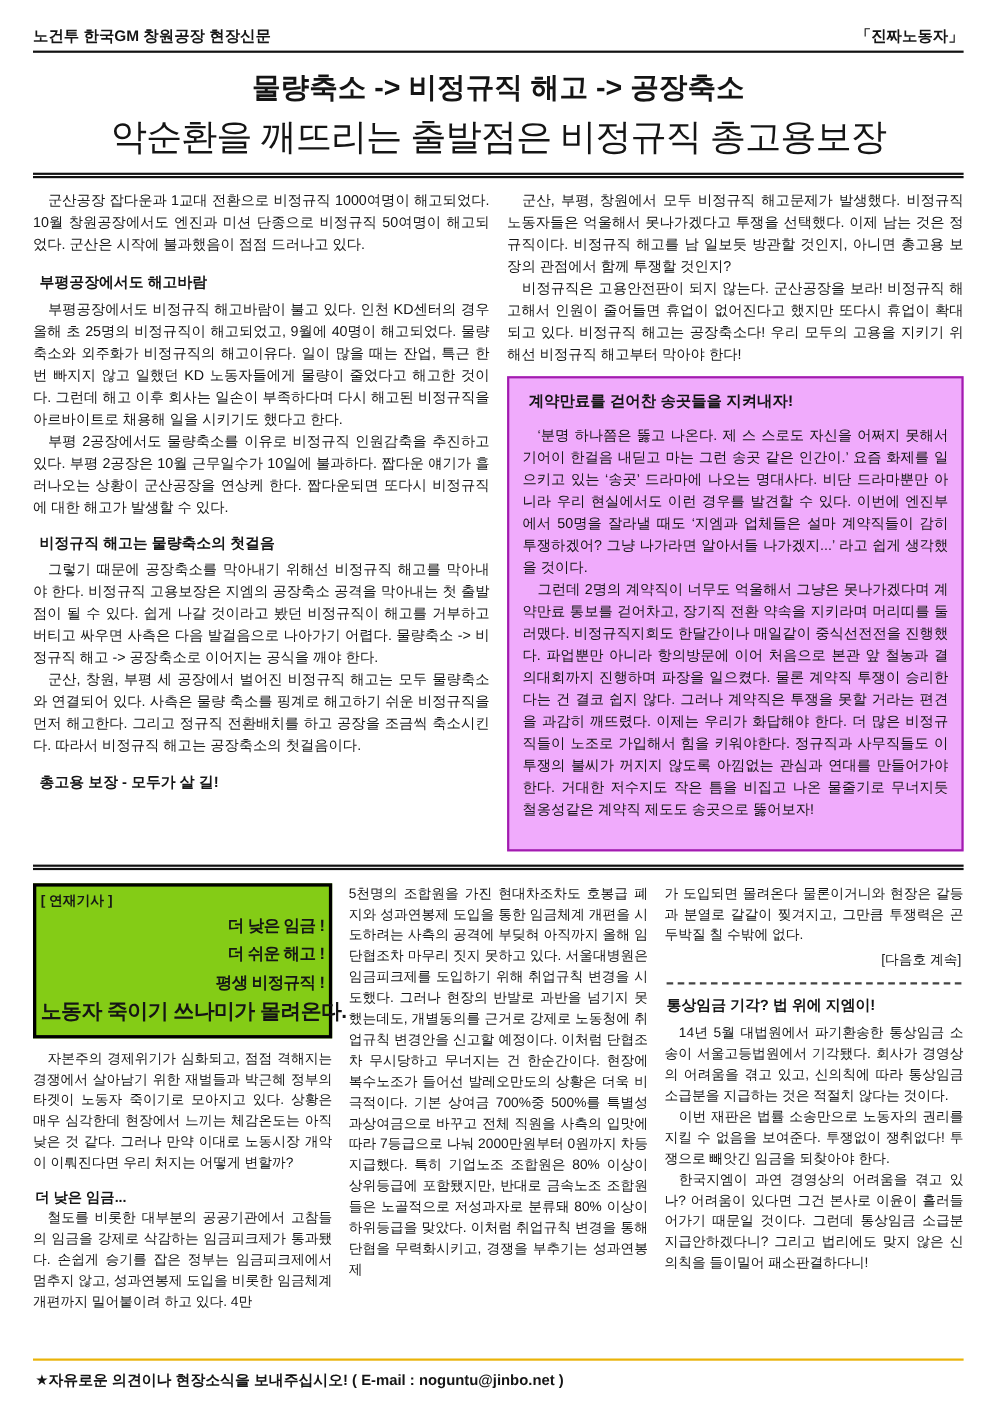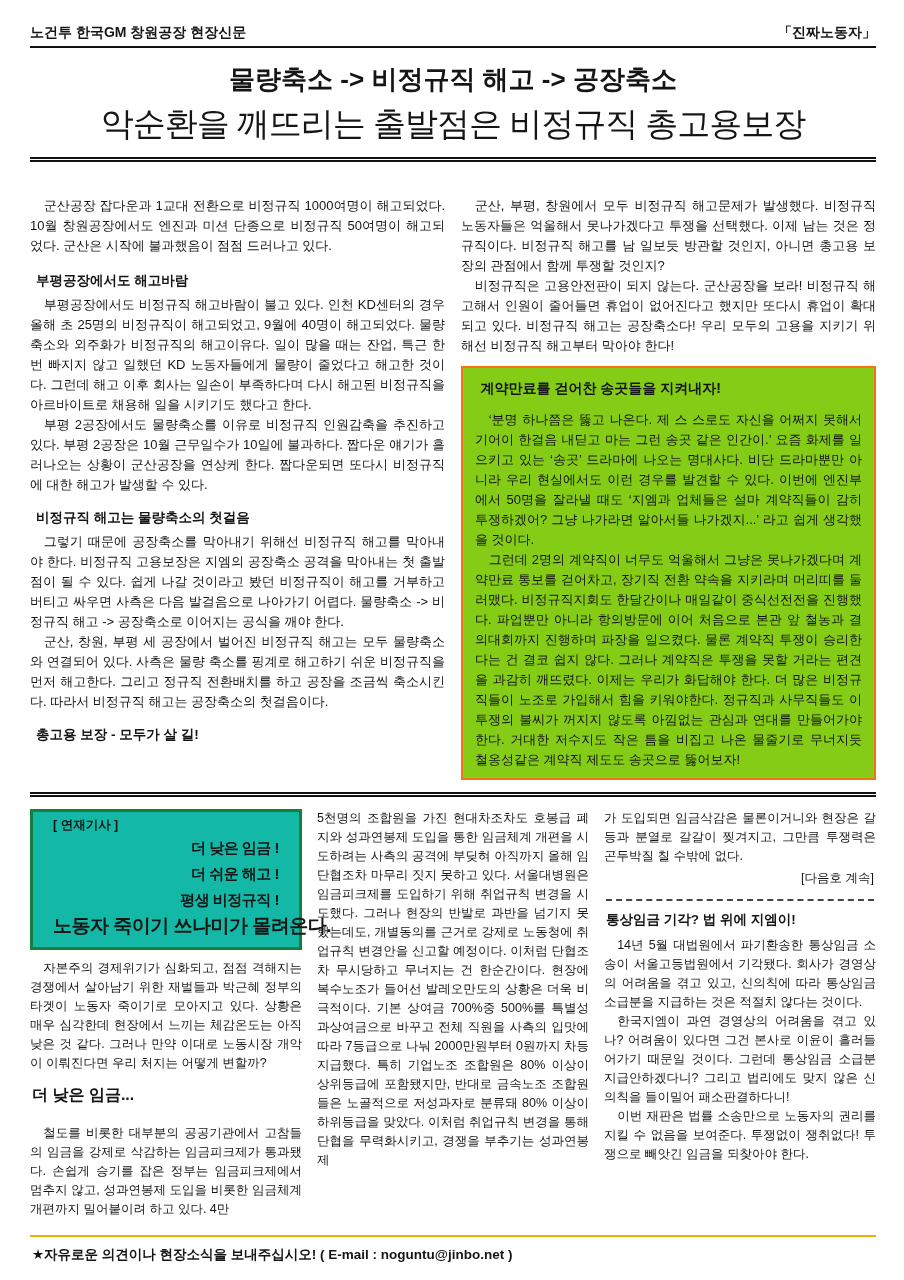--- a/index.html
+++ b/index.html
@@ -13,38 +13,38 @@
             font-size:14px;font-weight:700;padding-bottom:4px;border-bottom:2px solid #111;}
 
   
   .headline{text-align:center;padding:14px 0 10px;}
   .kicker{font-size:26px;font-weight:800;letter-spacing:0;}
   .title{font-size:33px;font-weight:400;margin-top:5px;letter-spacing:-1px;}
   .rule-double{border-top:5px double #111;height:0;}
 
   
   .top-cols{display:flex;gap:16px;padding:10px 0 12px;font-size:13px;
-            line-height:20px;text-align:justify;margin-top:24px;}
+            line-height:20px;text-align:justify;}
   .col{flex:1;min-width:0;}
   p.body{margin:0;text-indent:1.05em;}
   h3.sub{font-size:13.5px;font-weight:800;margin:13px 0 4px 6px;}
   h3.sub.first{margin-top:15px;}
 
-  .callout{border:2px solid #f97316;background:#84cc16;
-           padding:8px 12px 8px;margin-top:10px;}
+  .callout{border:2px solid #a21caf;background:#f0abfc;
+           padding:8px 12px 26px;margin-top:10px;}
   .callout h3{font-size:14px;font-weight:800;margin:2px 0 12px;text-indent:.4em;}
   .callout p{margin:0;}
 
   
   .bottom-cols{display:flex;gap:15px;padding-top:12px;font-size:12.5px;
                line-height:19px;text-align:justify;flex:1;overflow:hidden;}
   .bcol{flex:1;min-width:0;}
-  h3.sub2{font-size:16px;font-weight:800;margin:12px 0 20px 2px;}
+  h3.sub2{font-size:13px;font-weight:800;margin:12px 0 0 2px;}
 
-  .banner{border:3px solid #15803d;background:#14b8a6;padding:4px 20px 8px;margin-bottom:9px;}
+  .banner{border:3px solid #000000;background:#84cc16;padding:4px 4px 8px;margin-bottom:9px;}
   .banner .label{font-size:12.5px;font-weight:700;text-align:left;}
   .banner .slogan{text-align:right;font-weight:800;font-size:15px;
                   line-height:26px;letter-spacing:-.5px;white-space:nowrap;}
   .banner .slogan.big{font-size:19px;}
 
   .continued{text-align:right;margin:3px 2px 4px 0;}
   .dashes{border-top:2px dashed #444;margin:11px 2px 9px;height:0;}
   h3.wage-title{font-size:13.5px;font-weight:800;margin:2px 0 7px 2px;}
 
   
@@ -105,27 +105,27 @@
       <p class="body">자본주의 경제위기가 심화되고, 점점 격해지는 경쟁에서 살아남기 위한 재벌들과 박근혜 정부의 타겟이 노동자 죽이기로 모아지고 있다. 상황은 매우 심각한데 현장에서 느끼는 체감온도는 아직 낮은 것 같다. 그러나 만약 이대로 노동시장 개악이 이뤄진다면 우리 처지는 어떻게 변할까?</p>
       <h3 class="sub2">더 낮은 임금...</h3>
       <p class="body">철도를 비롯한 대부분의 공공기관에서 고참들의 임금을 강제로 삭감하는 임금피크제가 통과됐다. 손쉽게 승기를 잡은 정부는 임금피크제에서 멈추지 않고, 성과연봉제 도입을 비롯한 임금체계 개편까지 밀어붙이려 하고 있다. 4만</p>
     </div>
 
     <div class="bcol">
       <p class="body" style="text-indent:0;">5천명의 조합원을 가진 현대차조차도 호봉급 폐지와 성과연봉제 도입을 통한 임금체계 개편을 시도하려는 사측의 공격에 부딪혀 아직까지 올해 임단협조차 마무리 짓지 못하고 있다. 서울대병원은 임금피크제를 도입하기 위해 취업규칙 변경을 시도했다. 그러나 현장의 반발로 과반을 넘기지 못했는데도, 개별동의를 근거로 강제로 노동청에 취업규칙 변경안을 신고할 예정이다. 이처럼 단협조차 무시당하고 무너지는 건 한순간이다. 현장에 복수노조가 들어선 발레오만도의 상황은 더욱 비극적이다. 기본 상여금 700%중 500%를 특별성과상여금으로 바꾸고 전체 직원을 사측의 입맛에 따라 7등급으로 나눠 2000만원부터 0원까지 차등 지급했다. 특히 기업노조 조합원은 80% 이상이 상위등급에 포함됐지만, 반대로 금속노조 조합원들은 노골적으로 저성과자로 분류돼 80% 이상이 하위등급을 맞았다. 이처럼 취업규칙 변경을 통해 단협을 무력화시키고, 경쟁을 부추기는 성과연봉제</p>
     </div>
 
     <div class="bcol">
-      <p class="body" style="text-indent:0;">가 도입되면 임금삭감은 물론이거니와 현장은 갈등과 분열로 갈갈이 찢겨지고, 그만큼 투쟁력은 곤두박질 칠 수밖에 없다.</p>
+      <p class="body" style="text-indent:0;">가 도입되면 몰려온다 물론이거니와 현장은 갈등과 분열로 갈갈이 찢겨지고, 그만큼 투쟁력은 곤두박질 칠 수밖에 없다.</p>
       <div class="continued">[다음호 계속]</div>
       <div class="dashes"></div>
       <h3 class="wage-title">통상임금 기각? 법 위에 지엠이!</h3>
       <p class="body">14년 5월 대법원에서 파기환송한 통상임금 소송이 서울고등법원에서 기각됐다. 회사가 경영상의 어려움을 겪고 있고, 신의칙에 따라 통상임금 소급분을 지급하는 것은 적절치 않다는 것이다.</p>
+      <p class="body">이번 재판은 법률 소송만으로 노동자의 권리를 지킬 수 없음을 보여준다. 투쟁없이 쟁취없다! 투쟁으로 빼앗긴 임금을 되찾아야 한다.</p>
       <p class="body">한국지엠이 과연 경영상의 어려움을 겪고 있나? 어려움이 있다면 그건 본사로 이윤이 흘러들어가기 때문일 것이다. 그런데 통상임금 소급분 지급안하겠다니? 그리고 법리에도 맞지 않은 신의칙을 들이밀어 패소판결하다니!</p>
-      <p class="body">이번 재판은 법률 소송만으로 노동자의 권리를 지킬 수 없음을 보여준다. 투쟁없이 쟁취없다! 투쟁으로 빼앗긴 임금을 되찾아야 한다.</p>
     </div>
   </div>
 
   <div class="footer">
     <span>★자유로운 의견이나 현장소식을 보내주십시오! ( E-mail : </span><span class="email">noguntu@jinbo.net</span><span> )</span>
   </div>
 
 </div>
 
 </body></html>

